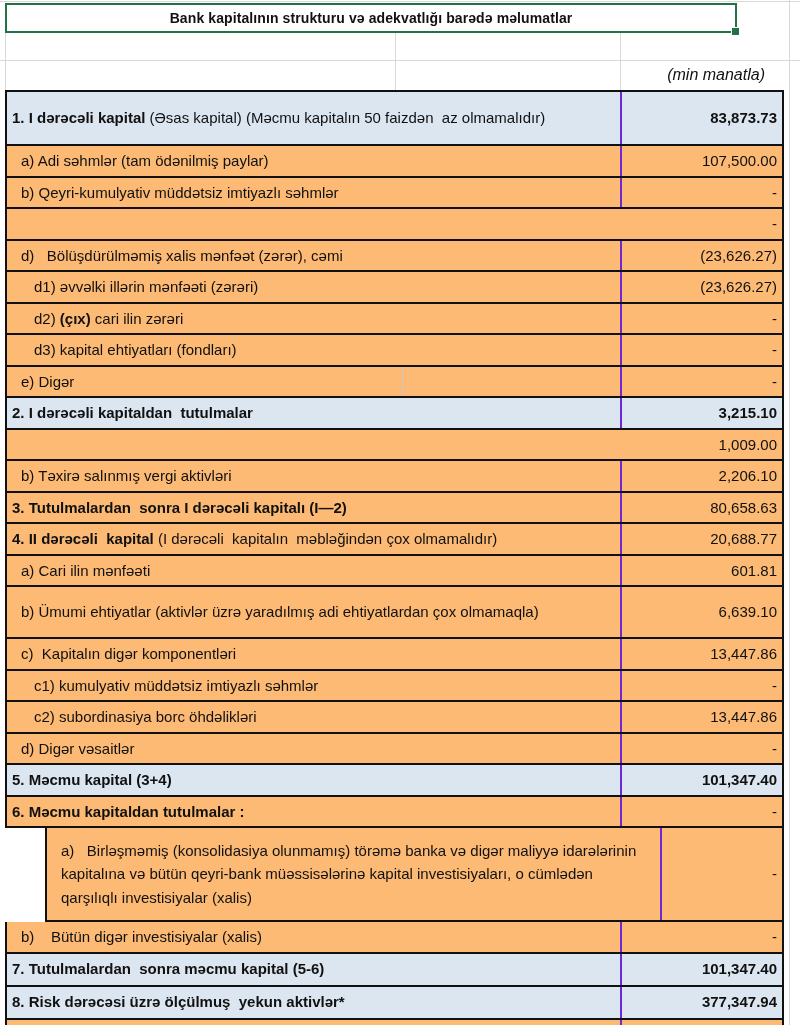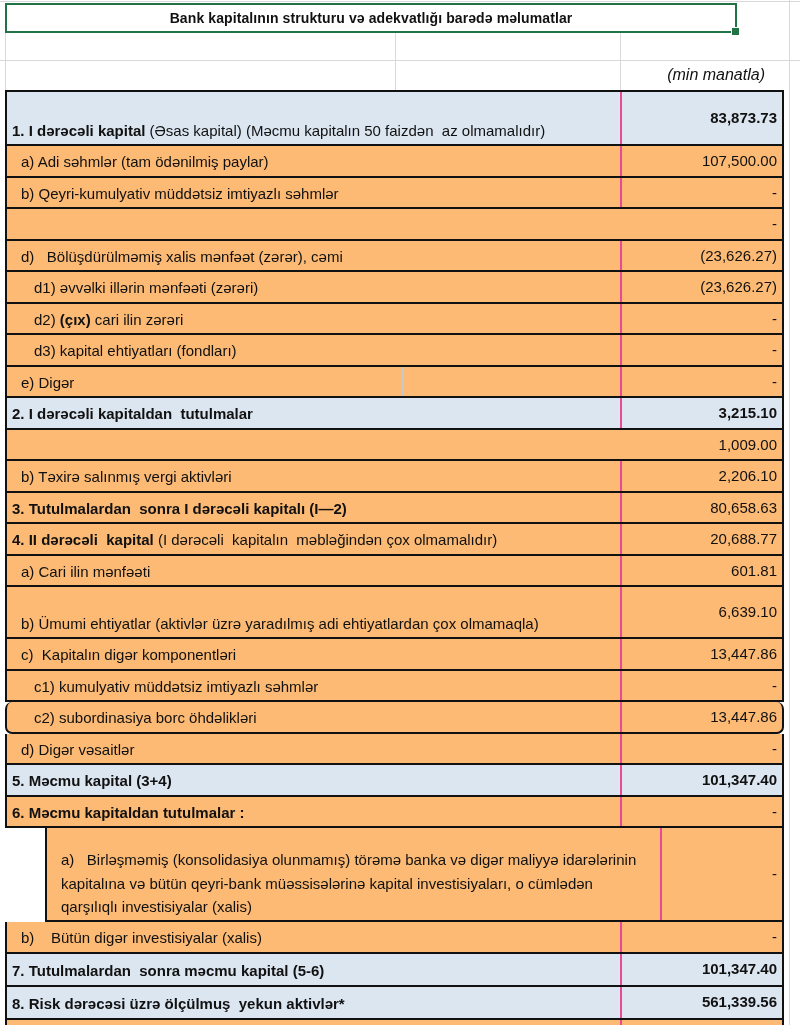--- a/index.html
+++ b/index.html
@@ -20,21 +20,21 @@
   
   .note-row{position:absolute;left:620px;top:60px;width:163px;height:30px;display:flex;align-items:center;
             justify-content:flex-end;padding-right:18px;box-sizing:border-box;font-style:italic;font-size:16px;}
 
   
   .tbl{position:absolute;left:5px;top:90px;width:779px;border-top:2px solid #111;box-sizing:border-box;}
   .trow{display:flex;border-bottom:2px solid #111;border-left:2px solid #111;border-right:2px solid #111;
         background:#fdba74;box-sizing:border-box;}
   .trow.blue{background:#dce6f1;}
   .cell{display:flex;align-items:center;box-sizing:border-box;font-size:15px;line-height:1.55;}
-  .cell.label{flex:0 0 615px;border-right:2px solid #ec4899;padding:2px 18px 2px 5px;position:relative;align-items:flex-end;}
+  .cell.label{flex:0 0 615px;border-right:2px solid #6d28d9;padding:2px 18px 2px 5px;position:relative;}
   .cell.label span{white-space:pre-wrap;}
   .cell.value{flex:1 1 auto;justify-content:flex-end;text-align:right;padding:2px 5px 2px 2px;white-space:pre;}
   .b{font-weight:bold;}
   .ind1{padding-left:14px !important;}
   .ind2{padding-left:27px !important;}
   .splitline{position:absolute;left:395px;top:0;bottom:0;width:1px;background:#c9c9c9;}
 
   
   .sliver{border-bottom:none;height:14px;}
 </style>
@@ -156,21 +156,21 @@
           <div><span>c)  Kapitalın digər komponentləri</span></div>
         </div>
         <div class="cell value">13,447.86</div>
       </div>
       <div class="trow" style="min-height: 31.5px;">
         <div class="cell label ind2">
           <div><span>c1) kumulyativ müddətsiz imtiyazlı səhmlər</span></div>
         </div>
         <div class="cell value">-</div>
       </div>
-      <div class="trow" style="min-height: 31.5px; border-radius: 7px;">
+      <div class="trow" style="min-height: 31.5px;">
         <div class="cell label ind2">
           <div><span>c2) subordinasiya borc öhdəlikləri</span></div>
         </div>
         <div class="cell value">13,447.86</div>
       </div>
       <div class="trow" style="min-height: 31.5px;">
         <div class="cell label ind1">
           <div><span>d) Digər vəsaitlər</span></div>
         </div>
         <div class="cell value">-</div>
@@ -202,21 +202,21 @@
       <div class="trow blue" style="min-height: 33px;">
         <div class="cell label">
           <div><span class="b">7. Tutulmalardan  sonra məcmu kapital (5-6)</span></div>
         </div>
         <div class="cell value b">101,347.40</div>
       </div>
       <div class="trow blue" style="min-height: 33px;">
         <div class="cell label">
           <div><span class="b">8. Risk dərəcəsi üzrə ölçülmuş  yekun aktivlər*</span></div>
         </div>
-        <div class="cell value b">561,339.56</div>
+        <div class="cell value b">377,347.94</div>
       </div>
       <div class="trow sliver">
         <div class="cell label"></div>
         <div class="cell value"></div>
       </div>
     </div>
 
 </div>
 
 </body></html>

